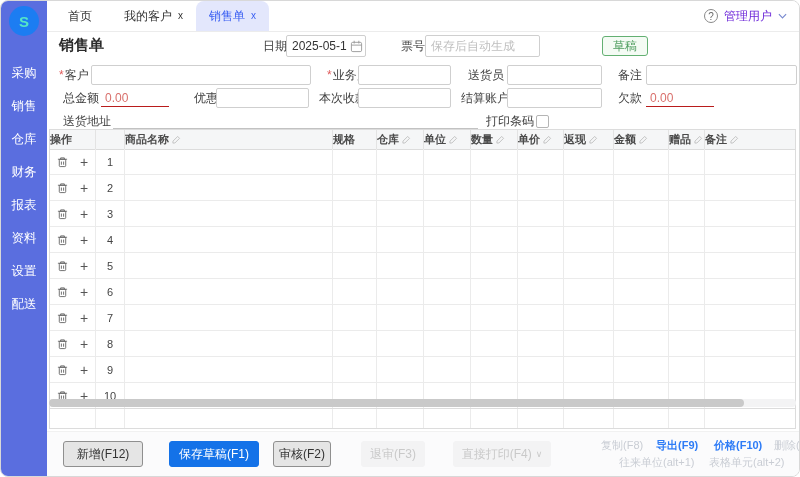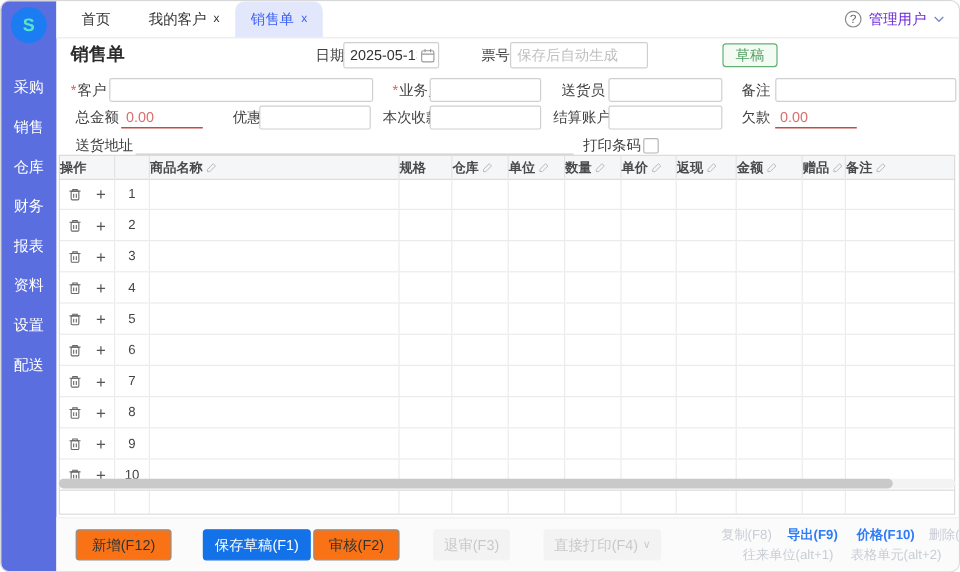--- a/index.html
+++ b/index.html
@@ -62,24 +62,24 @@
   .trash{line-height:0;cursor:pointer;}
   .hscroll{left:2px;right:3px;top:368px;height:8px;background:#f3f3f4;border-radius:4px;}
   .hthumb{position:absolute;left:0;top:0;height:8px;width:93%;background:#c9c9c9;border-radius:4px;}
   .tfoot{left:2px;right:3px;top:377px;height:21px;border:1px solid #dcdcdc;box-sizing:border-box;background:#fff;}
   .tfoot .td{border-bottom:none;}
 
   
   .footer-bar{left:0;right:0;top:400px;bottom:0;background:#fbfbfc;border-top:1px solid #f1f1f1;}
   .btn{position:absolute;top:410px;height:26px;border-radius:3px;font-size:12px;display:flex;
        align-items:center;justify-content:center;gap:4px;box-sizing:border-box;cursor:pointer;white-space:nowrap;}
-  .btn.default{background:#f97316;border:1px solid #8f8f8f;color:#333;}
+  .btn.default{background:#e5e5e5;border:1px solid #8f8f8f;color:#333;}
   .btn.primary{background:#1472e8;border:1px solid #1472e8;color:#fff;}
   .btn.disabled{background:#f3f3f4;border:1px solid #f3f3f4;color:#c9c9c9;cursor:default;}
-  .b1{left:16px;width:80px;} .b2{left:122px;width:90px;} .b3{left:214px;width:72px;}
+  .b1{left:16px;width:80px;} .b2{left:122px;width:90px;} .b3{left:226px;width:58px;}
   .b4{left:314px;width:64px;} .b5{left:406px;width:98px;}
   .link{position:absolute;font-size:11px;white-space:nowrap;}
   .link.muted{color:#c9cdd4;}
   .link.blue{color:#2e7cf6;font-weight:bold;cursor:pointer;}
 </style>
 </head>
 <body>
 
 <div class="page">
 

